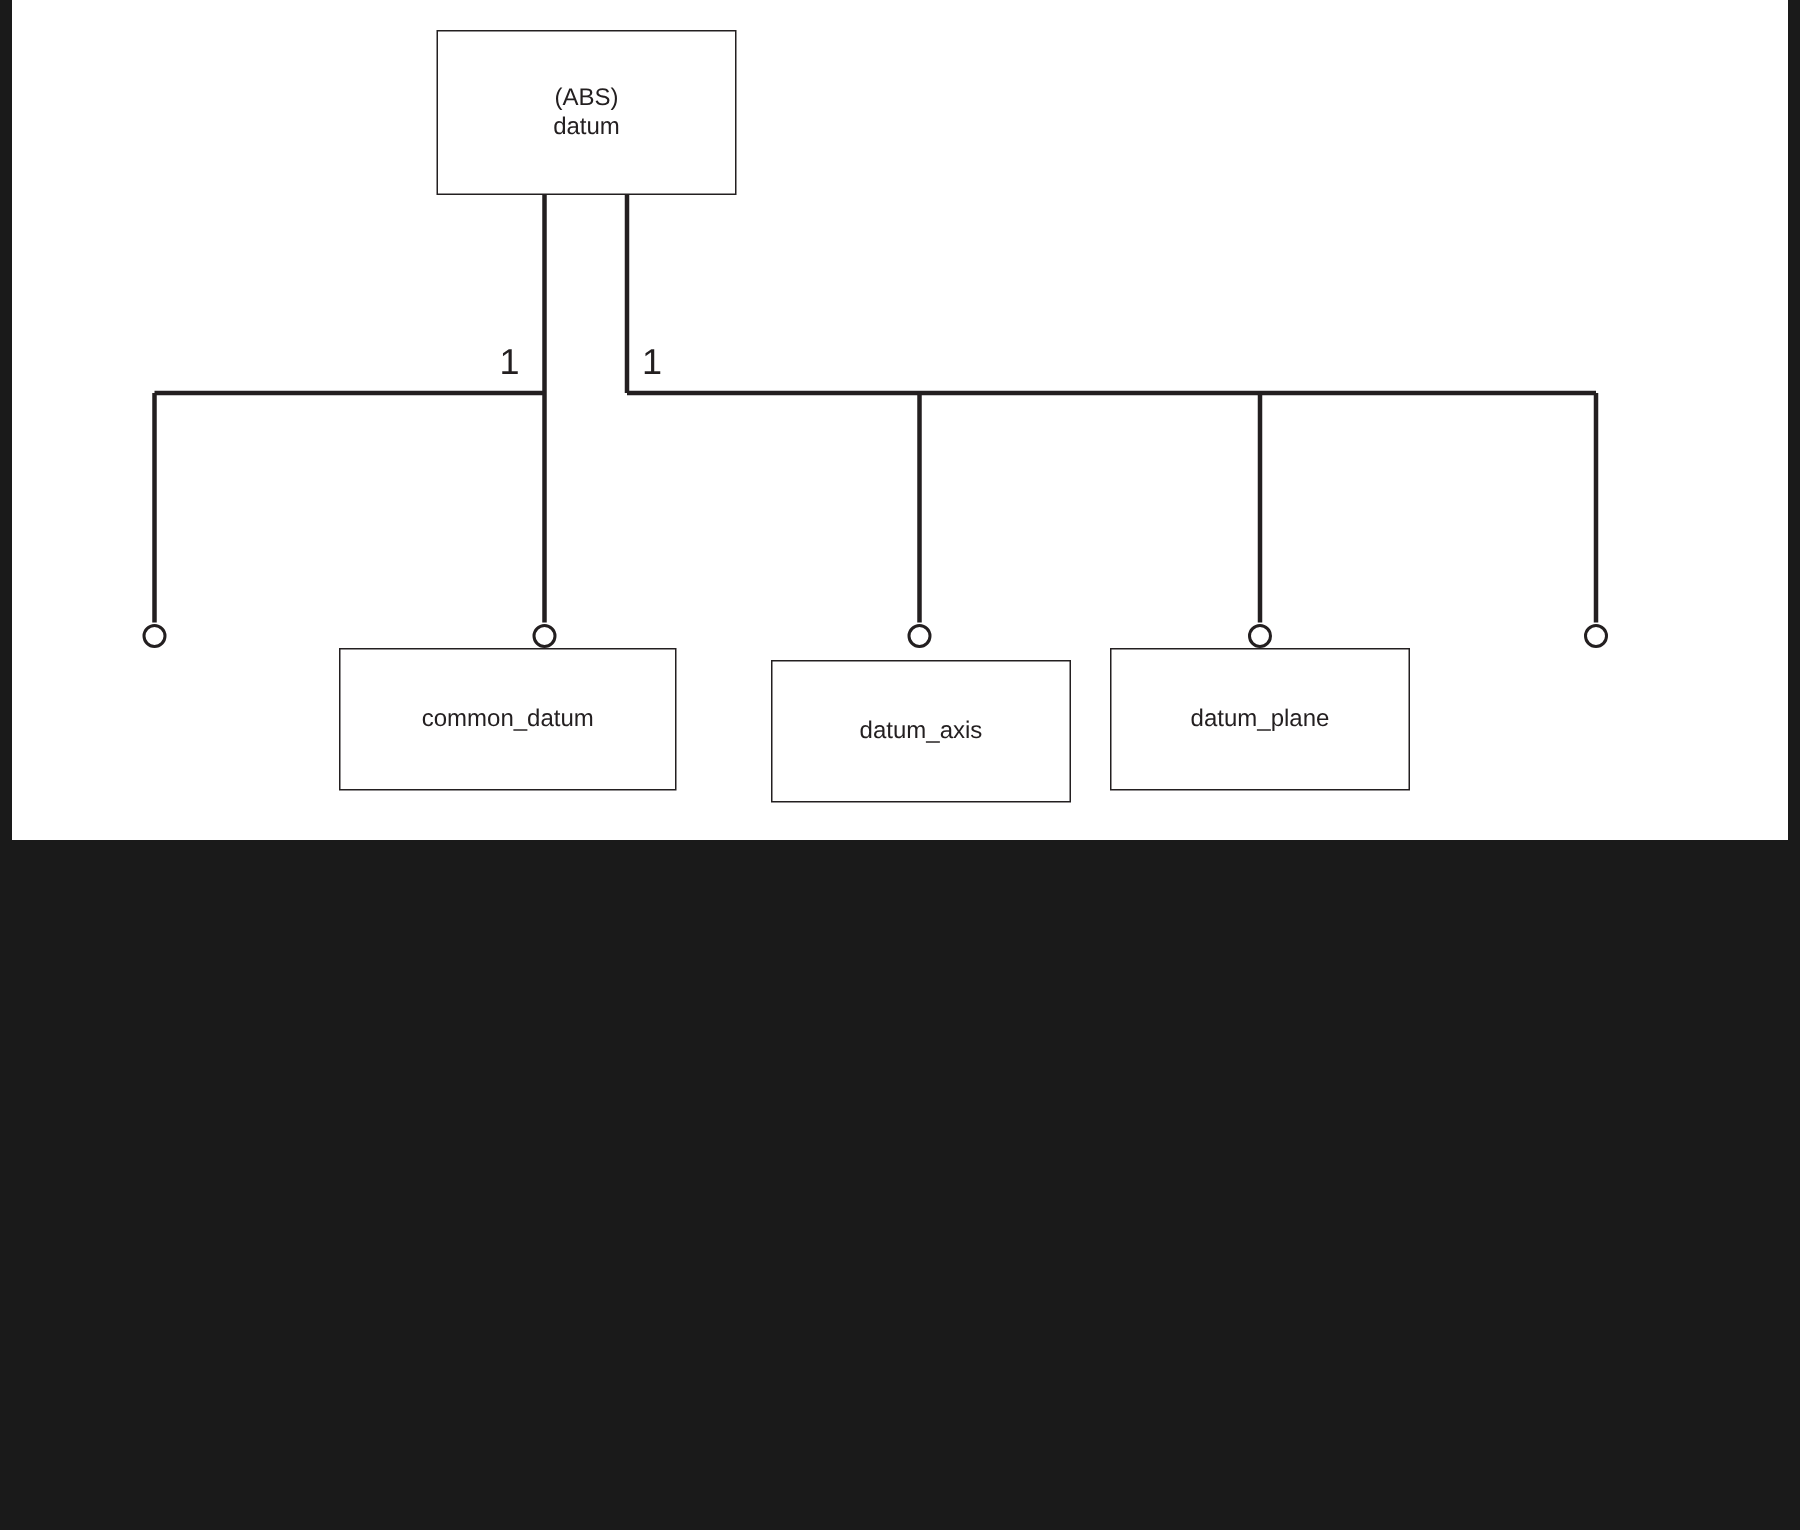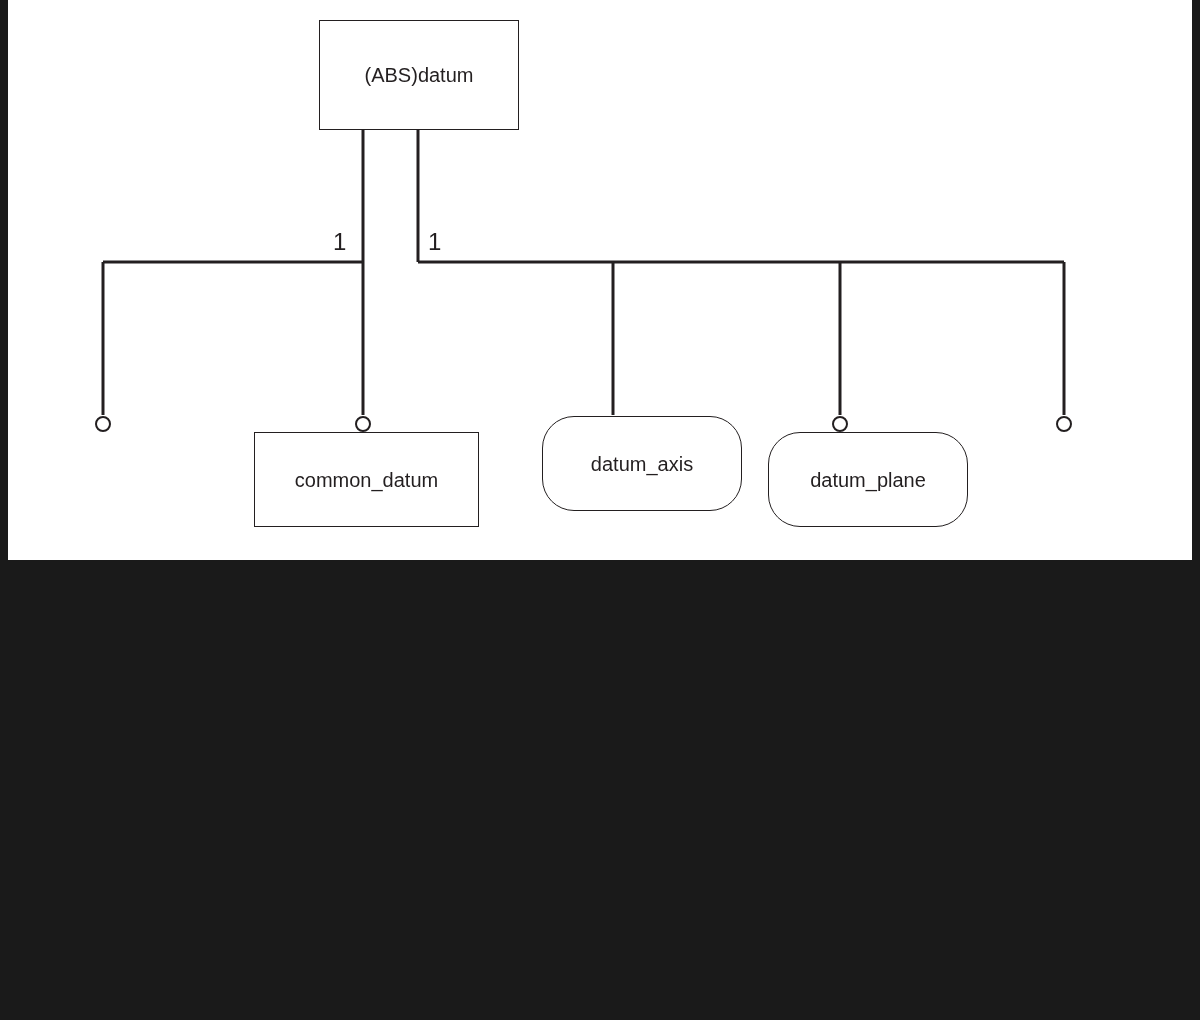--- a/index.html
+++ b/index.html
@@ -13,30 +13,29 @@
     width: 1184px;
     height: 560px;
     background: #ffffff;
     margin: 0 auto;
   }
   .box {
     position: absolute;
     border: 1.5px solid #231f20;
     background: #ffffff;
     display: flex;
-    flex-direction: row;
+    flex-direction: column;
     justify-content: center;
     align-items: center;
     box-sizing: border-box;
-    font-size: 20px;
+    font-size: 16px;
     color: #231f20;
     line-height: 1.2;
     text-align: center;
     padding: 4px 8px;
-    margin-left: 28px;
   }
   .label {
     position: absolute;
     font-size: 24px;
     color: #231f20;
   }
   svg.edges {
     position: absolute;
     left: 0; top: 0;
     width: 1184px;
@@ -91,22 +90,22 @@
   <div class="box" style="left:283px; top:20px; width:200px; height:110px;">
     <div>(ABS)</div>
     <div>datum</div>
   </div>
 
 
   <div class="box" style="left:218px; top:432px; width:225px; height:95px;text-align:right;">
     <span>common_datum</span>
   </div>
 
-  <div class="box" style="left:506px; top:416px; width:200px; height:95px;border-radius:32px;">
+  <div class="box" style="left:506px; top:440px; width:200px; height:95px;">
     <span>datum_axis</span>
   </div>
 
-  <div class="box" style="left:732px; top:432px; width:200px; height:95px;border-radius:32px;">
+  <div class="box" style="left:732px; top:432px; width:200px; height:95px;">
     <span>datum_plane</span>
   </div>
 
 
 </div>
 
 </body></html>

